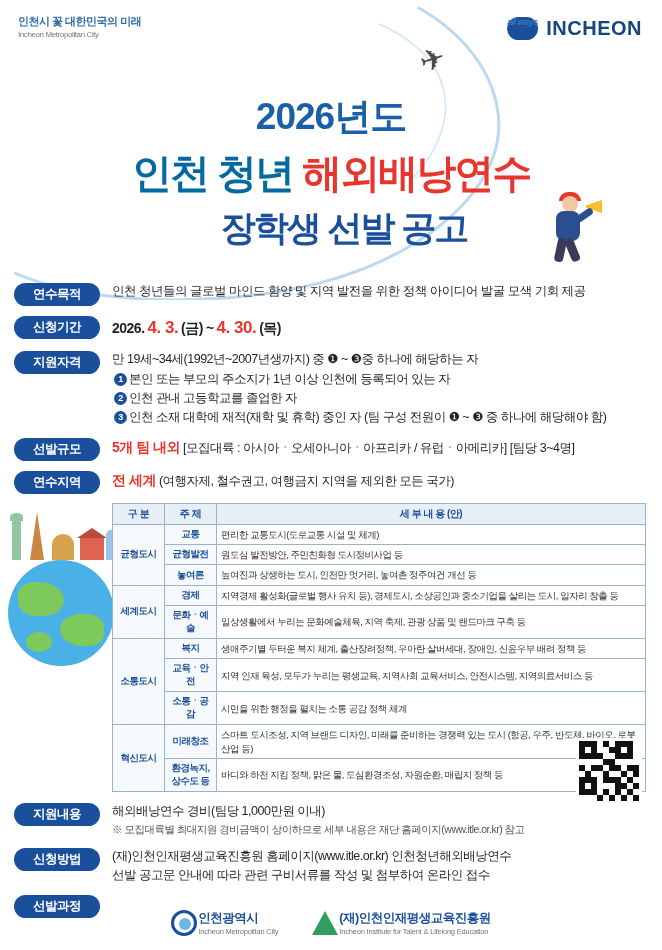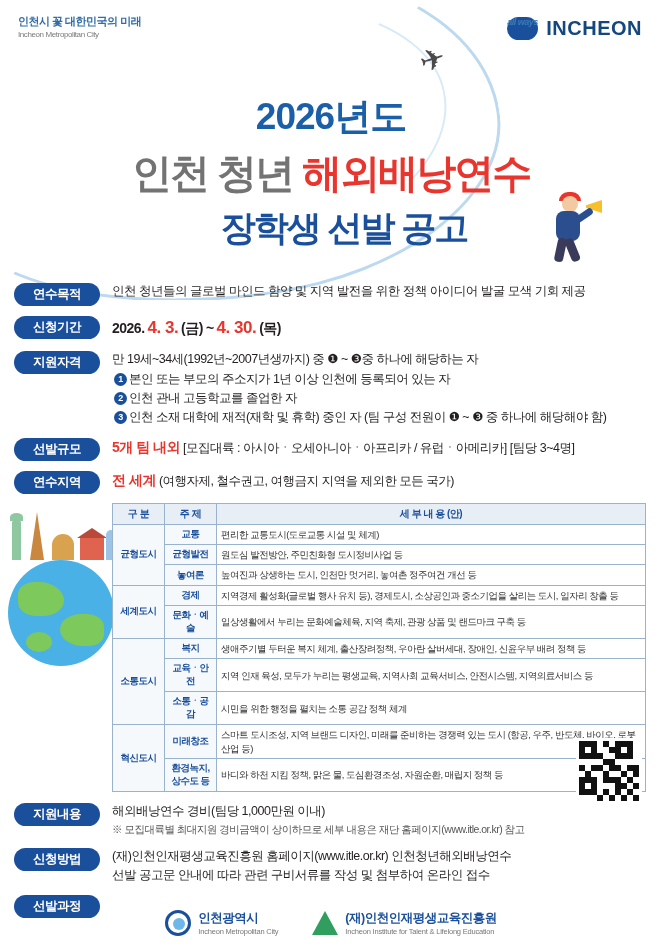--- a/index.html
+++ b/index.html
@@ -64,21 +64,21 @@
   .title-wrap {
     position: absolute; left: 0; top: 92px; width: 662px; text-align: center;
   }
   .t-year {
     font-size: 37px; font-weight: bold; color: #1a5fa8; letter-spacing: -1px;
     text-shadow: 1px 1px 0 #ffffff;
   }
   .t-main {
     font-size: 40px; font-weight: bold; letter-spacing: -2px; margin-top: 4px;
   }
-  .t-main .blue { color: #737373; }
+  .t-main .blue { color: #0369a1; }
   .t-main .red { color: #e8352d; }
   .t-sub {
     font-size: 35px; font-weight: bold; color: #1a4f9c; letter-spacing: -2px;
     margin-top: 4px;
     margin-left: 26px;
   }
   .runner {
     position: absolute; right: 58px; top: 192px; width: 70px; height: 80px;
   }
   .runner .head { position:absolute; left:28px; top:4px; width:16px; height:16px; border-radius:50%; background:#f2c9a0; }
@@ -122,21 +122,21 @@
     padding: 3px; background: #fff; border: 0;
   }
   .qr .grid { width: 60px; height: 60px; display: grid; grid-template-columns: repeat(10,6px); grid-template-rows: repeat(10,6px); }
   .qr .grid i { background: #fff; }
   .qr .grid i.b { background: #111; }
   
   .footer {
     position: absolute; left: 0; bottom: 14px; width: 662px;
     display: flex; align-items: center; justify-content: center; gap: 34px;
   }
-  .f-item { display: flex; align-items: center; gap: 7px; }
+  .f-item { display: flex; align-items: center; gap: 1px; }
   .f-mark { width: 26px; height: 26px; border-radius: 50%; border: 3px solid #1a4f9c; position: relative; }
   .f-mark::after { content:""; position:absolute; left:5px; top:5px; width:12px; height:12px; border-radius:50%; background:#6fb7e8; }
   .f-tri { width: 0; height: 0; border-left: 13px solid transparent; border-right: 13px solid transparent; border-bottom: 24px solid #2f9e5e; }
   .f-text .k { font-size: 12.5px; font-weight: bold; color: #1a4f9c; letter-spacing: -0.5px; }
   .f-text .e { font-size: 7.5px; color: #777; letter-spacing: -0.2px; }
   
   .earth {
     position: absolute; left: 8px; top: 560px; width: 106px; height: 106px;
     border-radius: 50%; background: #49b1e6; overflow: hidden;
   }

